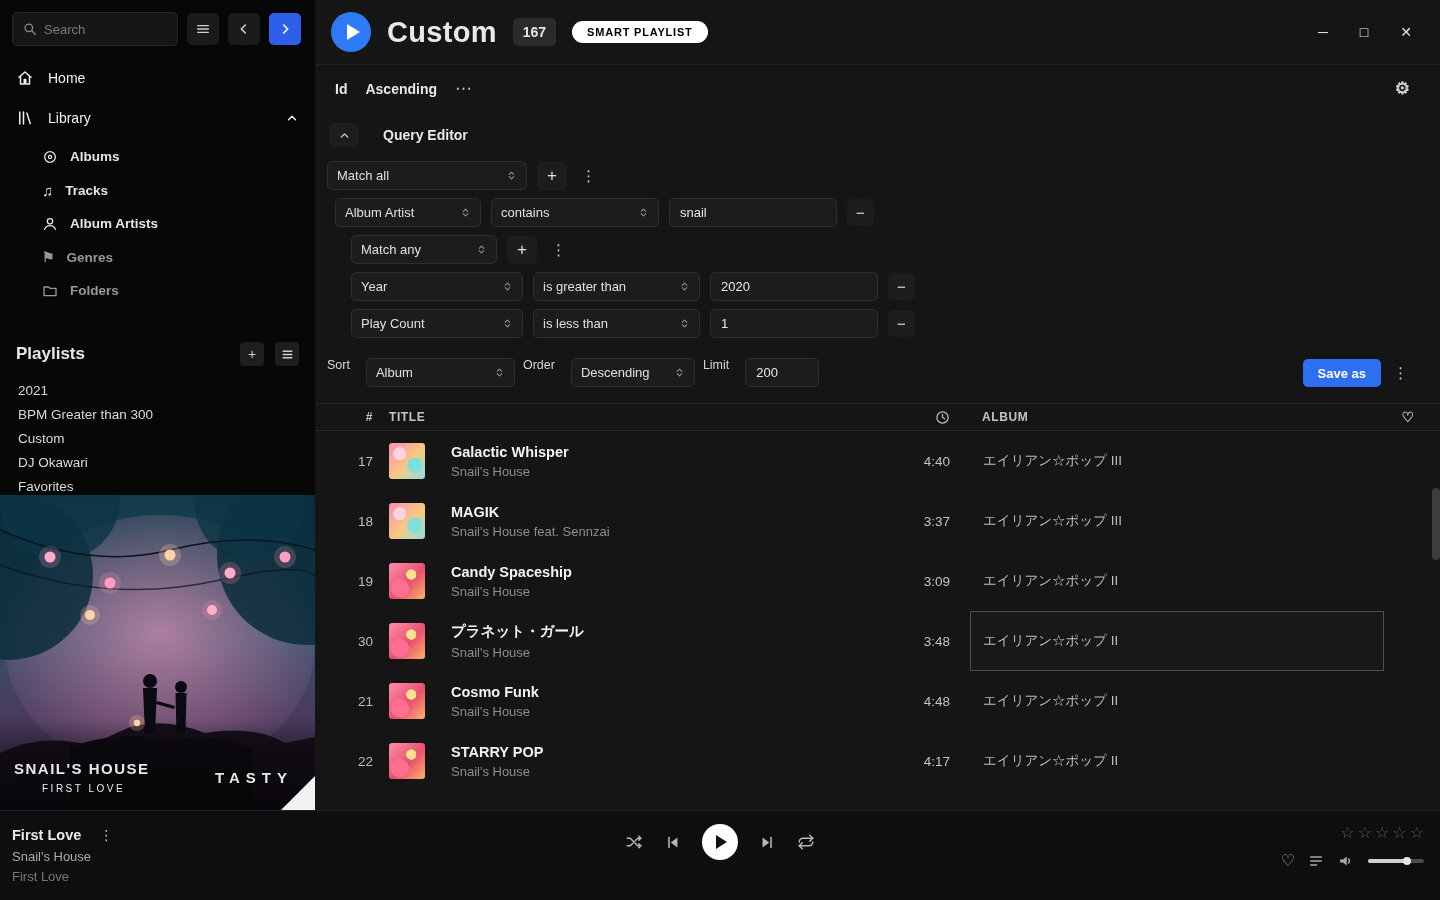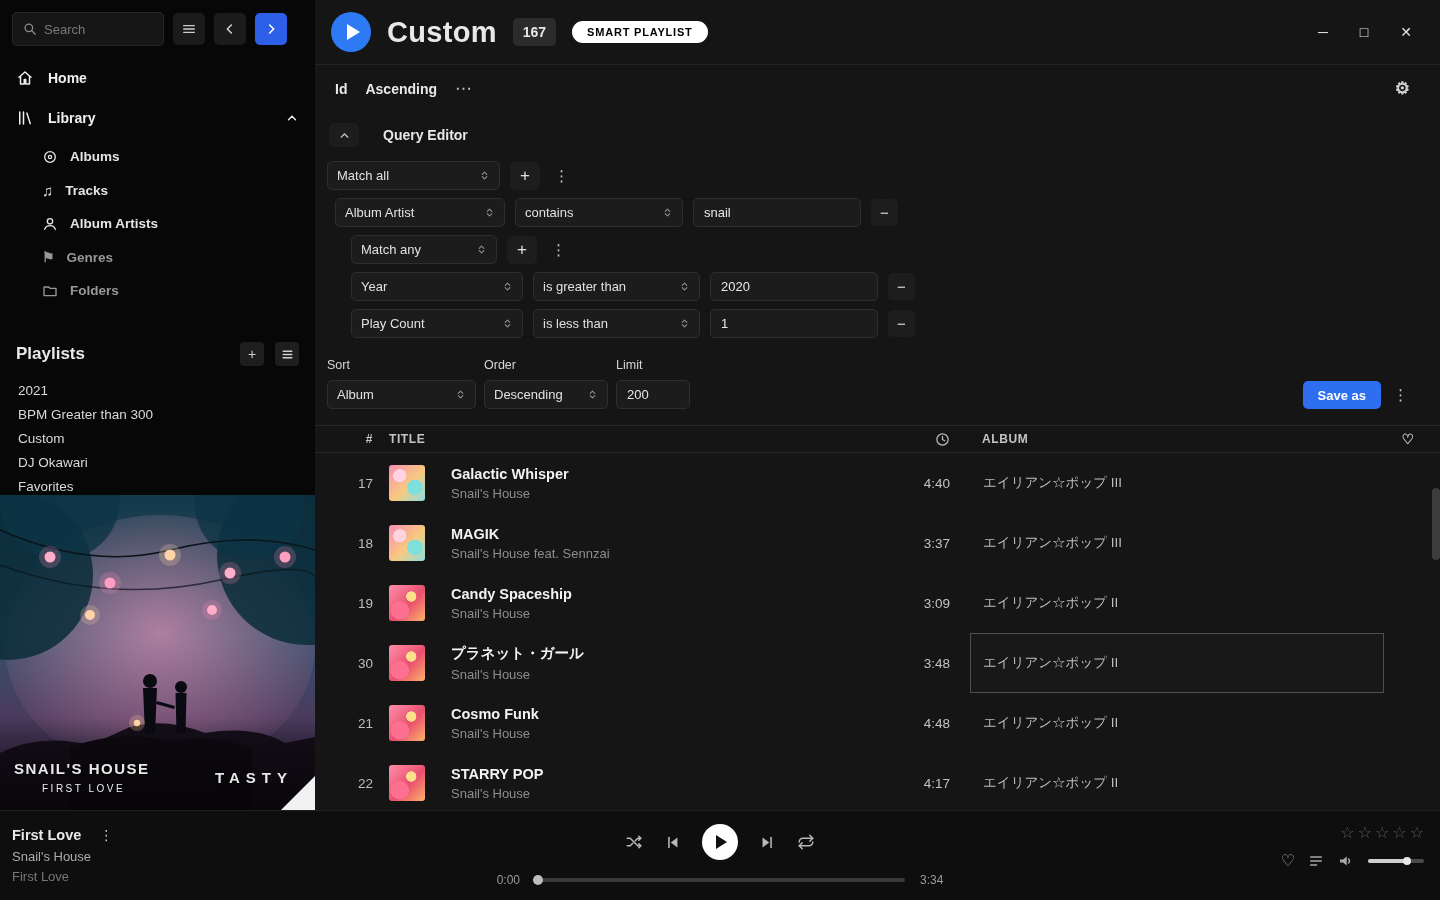--- a/index.html
+++ b/index.html
@@ -5,29 +5,29 @@
   * { margin:0; padding:0; box-sizing:border-box; }
   html,body { width:1440px; height:900px; overflow:hidden; background:#151515;
               font-family:"Liberation Sans", sans-serif; color:#e8e8e8; }
   .app { position:relative; width:1440px; height:900px; }
   .ic { display:block; }
   button { font-family:inherit; }
 
   
   .sidebar { position:absolute; left:0; top:0; width:315px; height:810px; background:#070707; z-index:2; }
   .sb-top { display:flex; gap:9px; padding:12px; align-items:center; }
-  .search-box { display:flex; align-items:center; gap:7px; width:152px; height:34px; background:#161616;
+  .search-box { display:flex; align-items:center; gap:7px; width:166px; height:34px; background:#161616;
                 border:1px solid #262626; border-radius:5px; padding:0 10px; color:#8a8a8a; }
   .search-box input { flex:1; min-width:0; background:transparent; border:0; outline:none; color:#ddd; font-size:13px; font-family:inherit; }
   .search-box input::placeholder { color:#7a7a7a; }
   .sq-btn { width:32px; height:32px; border-radius:5px; background:#1b1b1b; border:0; color:#cfcfcf;
             display:flex; align-items:center; justify-content:center; cursor:pointer; flex:none; }
   .sq-btn.accent { background:#2e5fe8; color:#fff; }
 
-  .nav-item { display:flex; align-items:center; gap:14px; padding:11px 16px; font-weight:700; font-size:14px; color:#f0f0f0; cursor:pointer; }
+  .nav-item { display:flex; align-items:center; gap:14px; padding:11px 16px; font-weight:400; font-size:14px; color:#f0f0f0; cursor:pointer; }
   .nav-item .spacer { flex:1; }
   .lib-sub { padding:2px 0 2px; }
   .sub-item { display:flex; gap:12px; padding:9px 14px 9px 42px; font-size:13.5px; font-weight:700; color:#e4e4e4; cursor:pointer; }
   .sub-item.muted { color:#989898; }
 
   .playlists { margin-top:32px; padding:0 16px; }
   .pl-head { display:flex; align-items:center; }
   .pl-title { font-size:17px; font-weight:800; }
   .pl-btn { width:24px; height:24px; border-radius:4px; background:#1e1e1e; border:0; color:#cfcfcf;
             display:flex; align-items:center; justify-content:center; cursor:pointer; font-size:14px; }
@@ -73,25 +73,25 @@
             color:#e8e8e8; font-size:13px; font-family:inherit; outline:none; }
   .mini-btn { width:30px; height:28px; background:#1d1d1d; border:0; border-radius:5px; color:#e0e0e0;
               display:flex; align-items:center; justify-content:center; font-size:17px; cursor:pointer; flex:none; }
   .dots-v { color:#c9c9c9; font-size:15px; cursor:pointer; padding:0 4px; }
   .minus-btn { width:27px; height:27px; background:#1d1d1d; border:0; border-radius:5px; color:#e0e0e0;
                display:flex; align-items:center; justify-content:center; font-size:15px; cursor:pointer; flex:none; }
 
   .qe-row { display:flex; align-items:center; gap:10px; margin:8px 0 0 12px; }
   .qe-row.indent1 { margin-left:20px; }
   .qe-row.indent2 { margin-left:36px; }
-  .w173{width:173px;} .w170{width:170px;} .w168{width:168px;} .w167{width:167px;}
+  .w173{width:200px;} .w170{width:146px;} .w168{width:168px;} .w167{width:167px;}
   .w146{width:146px;} .w172{width:172px;} .w149{width:149px;} .w124{width:124px;} .w74{width:74px;}
 
   .sort-controls { display:flex; align-items:flex-end; gap:8px; padding:20px 28px 14px 12px; }
-  .ctl { display:flex; flex-direction:column; gap:8px; }
+  .ctl { display:flex; flex-direction:row; gap:16px; }
   .ctl .lbl { font-size:12.5px; color:#d6d6d6; }
   .flex-sp { flex:1; }
   .save-btn { background:#2e6ff2; color:#fff; border:0; border-radius:5px; height:28px; padding:0 15px;
               font-weight:700; font-size:13px; cursor:pointer; }
 
   
   .tbl-head { display:flex; align-items:center; height:28px; border-top:1px solid #272727; border-bottom:1px solid #272727;
               margin-top:2px; font-size:12px; font-weight:700; letter-spacing:.6px; color:#c4c4c4; padding-left:26px; padding-right:8px; }
   .h-num { width:32px; text-align:right; flex:none; }
   .h-title { flex:1; margin-left:16px; min-width:0; }
@@ -590,27 +590,20 @@
         </span>
         <span class="ctrl-icon">
           <svg class="ic" width="18" height="18" viewBox="0 0 24 24" stroke="currentColor" stroke-width="2" fill="none" stroke-linecap="round" stroke-linejoin="round">
               <path d="M17 3l4 4-4 4"></path>
               <path d="M21 7H8a5 5 0 0 0-5 5"></path>
               <path d="M7 21l-4-4 4-4"></path>
               <path d="M3 17h13a5 5 0 0 0 5-5"></path>
             </svg>
         </span>
       </div>
-      <div class="progress">
-        <span>0:00</span>
-        <div class="bar">
-            <div class="dot"></div>
-          </div>
-        <span>3:34</span>
-      </div>
     </div>
 
     <div class="p-right">
       <div class="stars">
         <span>☆</span>
         <span>☆</span>
         <span>☆</span>
         <span>☆</span>
         <span>☆</span>
       </div>

